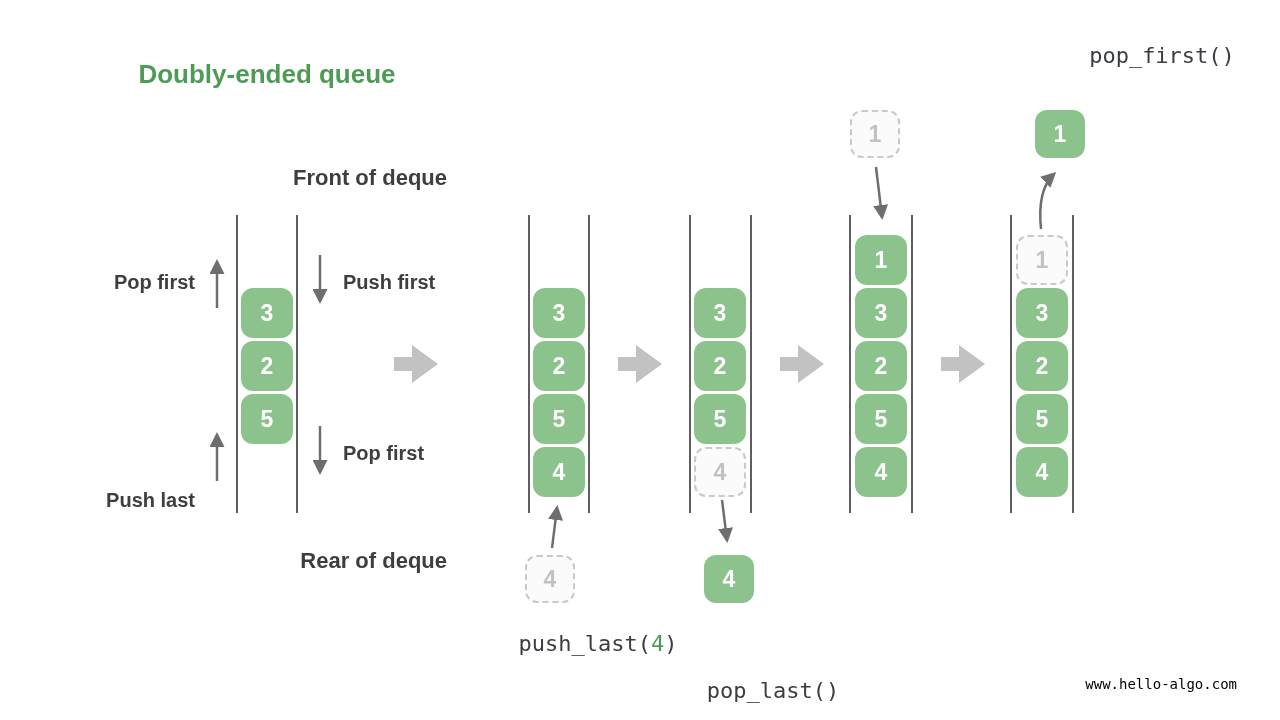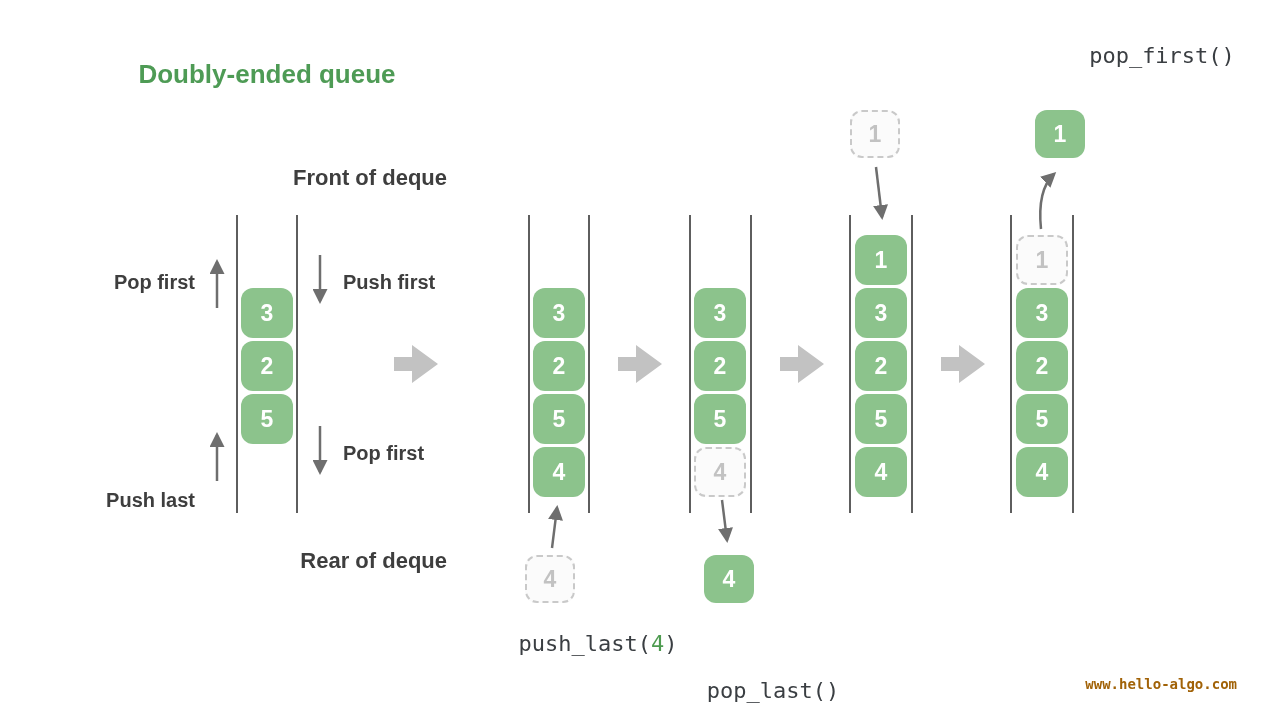--- a/index.html
+++ b/index.html
@@ -27,21 +27,21 @@
   }
   .cell.solid { background:#8CC38C; color:#ffffff; }
   .cell.ghost { background:#FBFBFB; border:2px dashed #C9C9C9; color:#C2C2C2; }
   .code {
     position:absolute; transform:translateX(-50%); white-space:nowrap;
     font-family:"DejaVu Sans Mono", monospace; font-size:22px; color:#3A3E42;
   }
   .code .arg { color:#4E9B50; }
   .watermark {
     position:absolute; top:676px; right:43px;
-    font-family:"DejaVu Sans Mono", monospace; font-size:14px; color:#a16207;font-weight:bold;
+    font-family:"DejaVu Sans Mono", monospace; font-size:14px; color:#000000;
   }
   .overlay { position:absolute; left:0; top:0; width:1280px; height:720px; pointer-events:none; }
 </style>
 </head>
 <body>
 
 <div class="canvas">
 
   <div class="title">
     <div>Doubly-ended queue</div>

